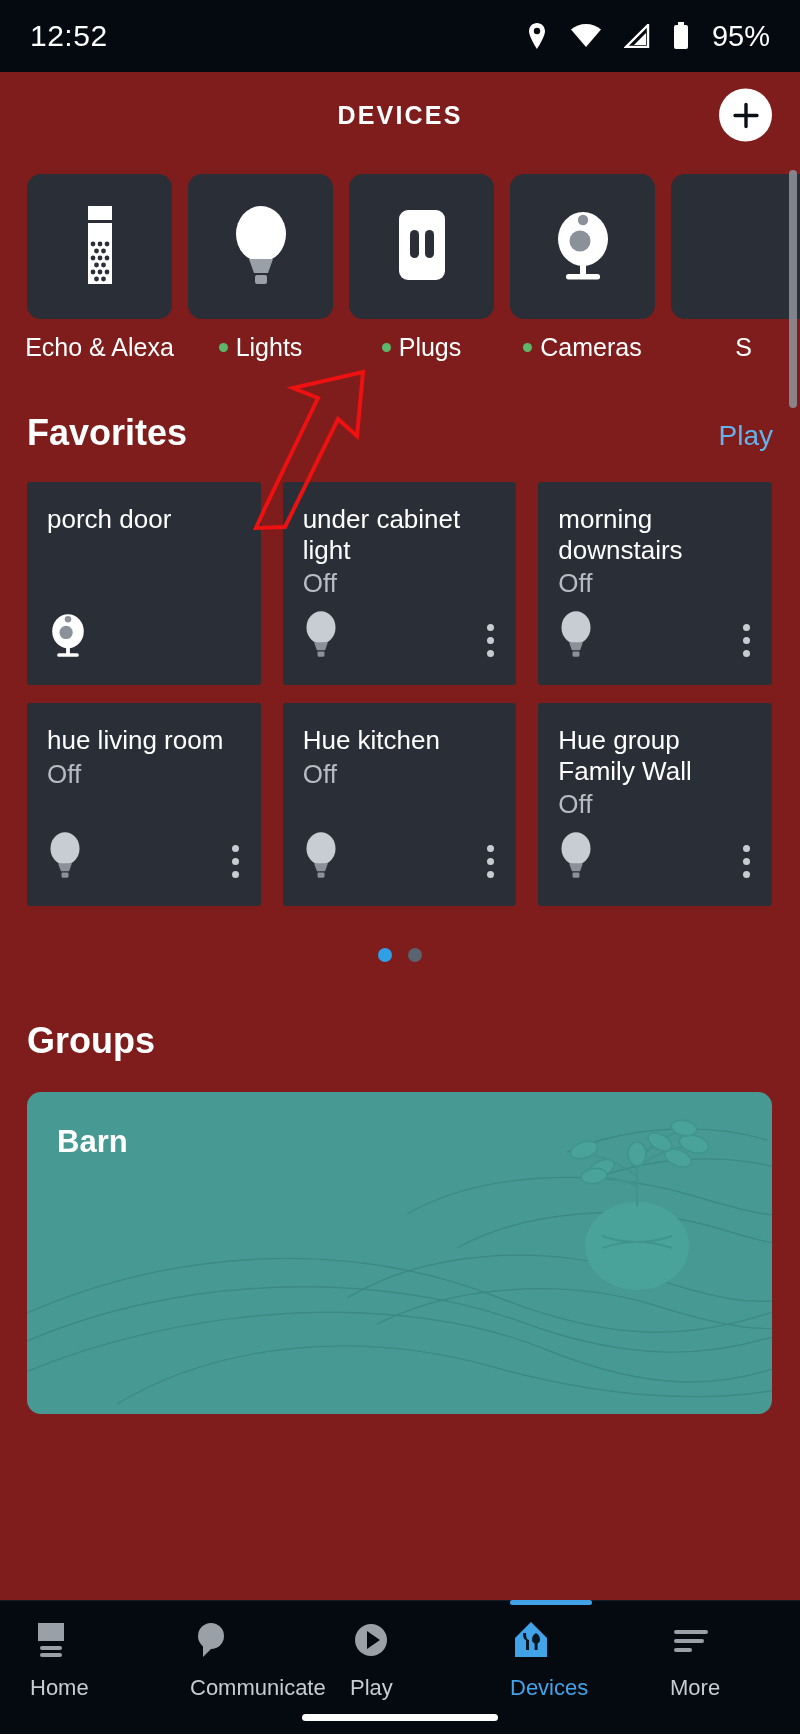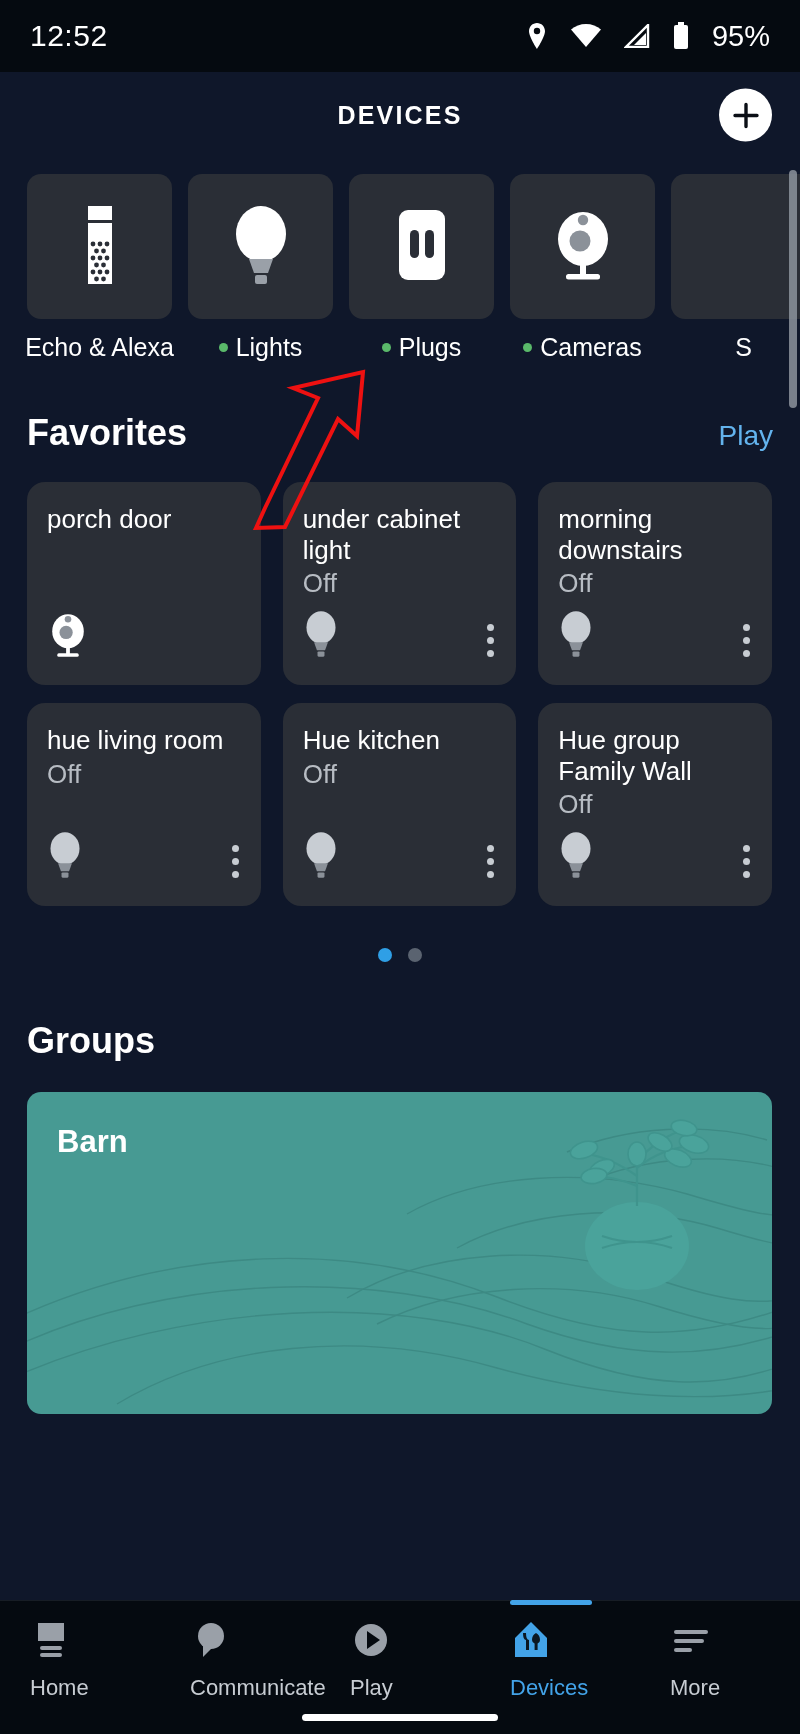--- a/index.html
+++ b/index.html
@@ -5,21 +5,21 @@
   * { box-sizing: border-box; margin: 0; padding: 0; }
   html, body {
     width: 800px; height: 1734px;
     background: #000408;
     font-family: "Liberation Sans", sans-serif;
     overflow: hidden;
   }
   #app {
     position: relative;
     width: 800px; height: 1734px;
-    background: #0f172a;
+    background: #7f1d1d;
     overflow: hidden;
     text-decoration: underline;
   }
 
   
   .statusbar {
     position: absolute; top: 0; left: 0; width: 800px; height: 72px;
     display: flex; align-items: center; justify-content: space-between;
     padding: 0 30px;
     background: #050a10;
@@ -80,21 +80,21 @@
   }
   .section-title { color: #ffffff; font-size: 36px; font-weight: bold; }
   .section-action { color: #63b3ed; font-size: 28px; cursor: pointer; }
 
   
   .fav-grid {
     position: absolute; left: 27px; top: 482px; width: 745px;
     display: grid; grid-template-columns: repeat(3, 1fr); gap: 18px 22px;
   }
   .fav-card {
-    height: 203px; border-radius: 18px; background: #2a2e36;
+    height: 203px; border-radius: 3px; background: #2a2e36;
     position: relative; padding: 22px 18px 0 20px;
     cursor: pointer; overflow: hidden;
   }
   .fav-name { color: #ffffff; font-size: 26px; line-height: 1.18; }
   .fav-status { color: #b7bcc3; font-size: 26px; line-height: 1.25; margin-top: 2px; }
   .fav-icon { position: absolute; left: 20px; bottom: 22px; }
   .fav-menu {
     position: absolute; right: 18px; bottom: 24px;
     display: flex; flex-direction: column; gap: 6px; cursor: pointer;
     padding: 4px;

